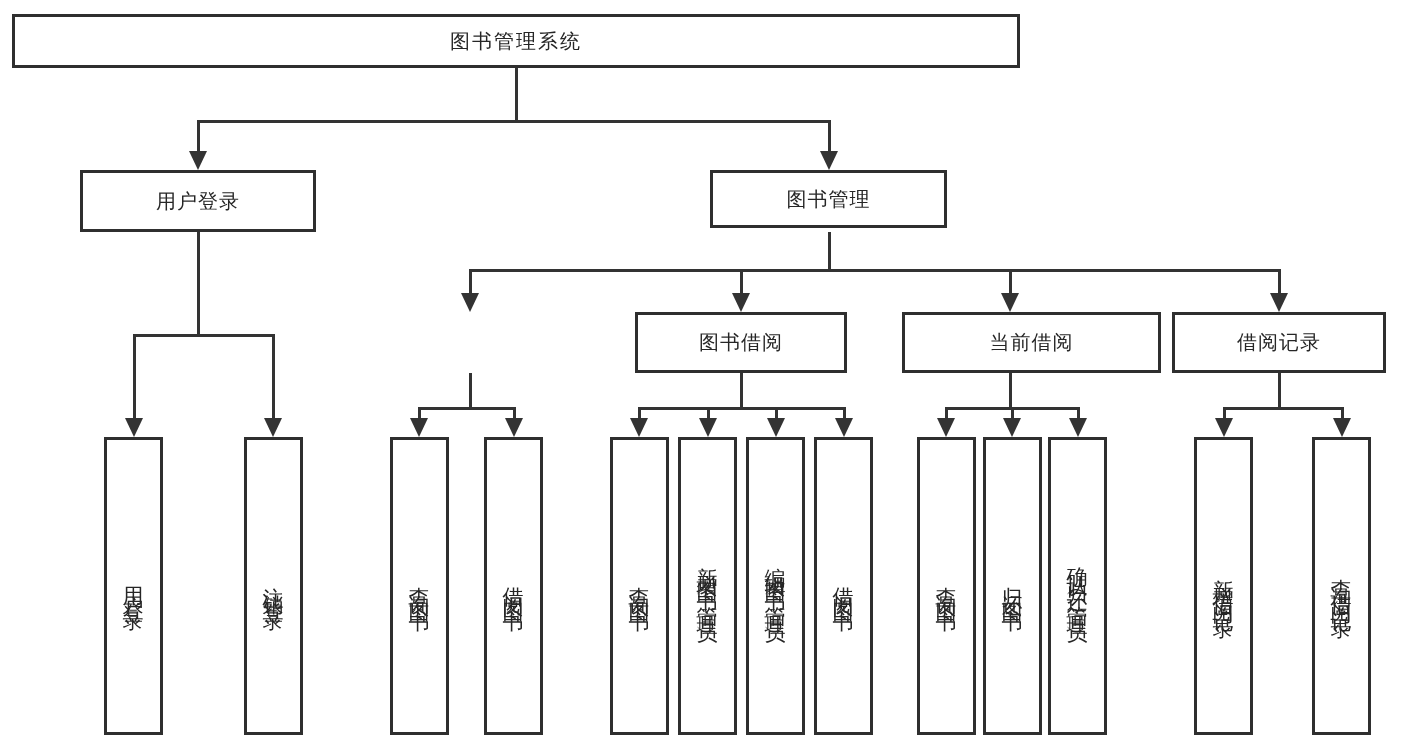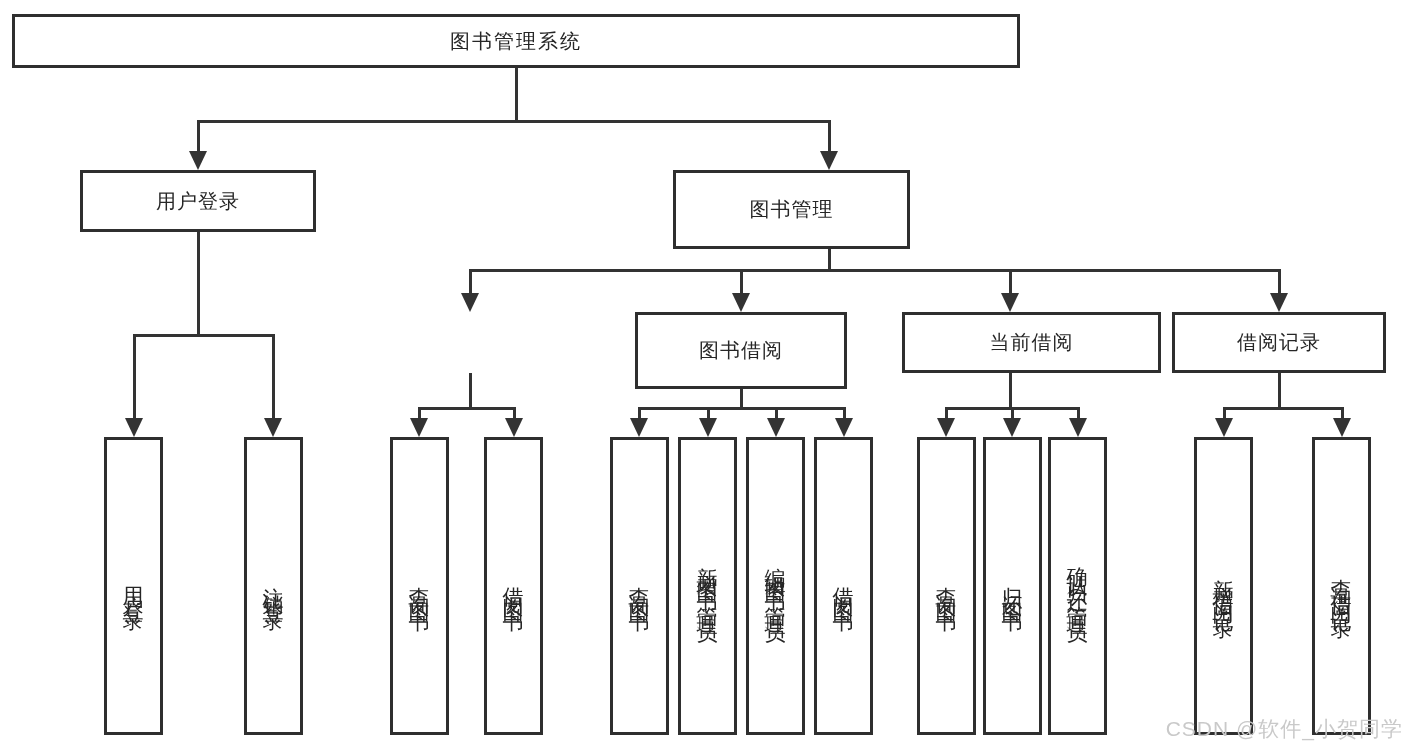--- a/index.html
+++ b/index.html
@@ -157,25 +157,25 @@
     </g>
   </svg>
 
   <div class="box root-box" style="left:12px;top:14px;width:1008px;height:54px">
     <span>图书管理系统</span>
   </div>
 
   <div class="box hbox" style="left:80px;top:170px;width:236px;height:62px">
     <span>用户登录</span>
   </div>
-  <div class="box hbox" style="left:673px;top:170px;width:237px;height:79px">
+  <div class="box hbox" style="left:710px;top:170px;width:237px;height:58px">
     <span>图书管理</span>
   </div>
 
-  <div class="box hbox" style="left:635px;top:312px;width:212px;height:77px">
+  <div class="box hbox" style="left:635px;top:312px;width:212px;height:61px">
     <span>图书借阅</span>
   </div>
   <div class="box hbox" style="left:902px;top:312px;width:259px;height:61px">
     <span>当前借阅</span>
   </div>
   <div class="box hbox" style="left:1172px;top:312px;width:214px;height:61px">
     <span>借阅记录</span>
   </div>
 
   <div class="box leaf" style="left:104px;top:437px;width:59px;height:298px">
@@ -215,15 +215,14 @@
     <span class="vtext">确认归还（管理员）</span>
   </div>
 
   <div class="box leaf" style="left:1194px;top:437px;width:59px;height:298px">
     <span class="vtext">新增借阅记录</span>
   </div>
   <div class="box leaf" style="left:1312px;top:437px;width:59px;height:298px">
     <span class="vtext">查询借阅记录</span>
   </div>
 
-  <div class="watermark">CSDN @软件_小贺同学</div>
 
 </div>
 
 </body></html>

